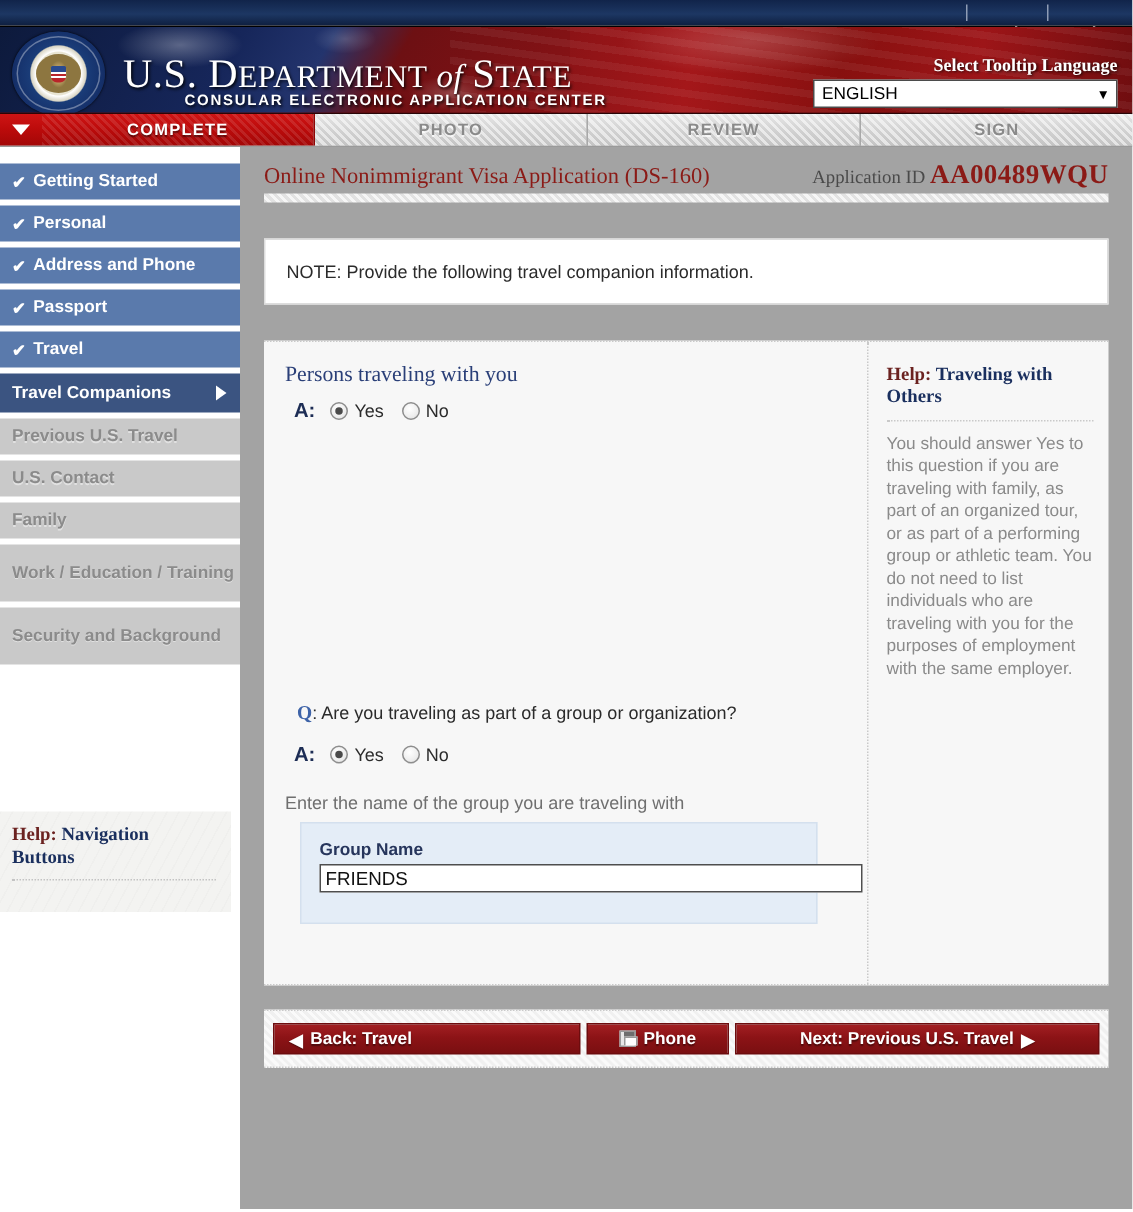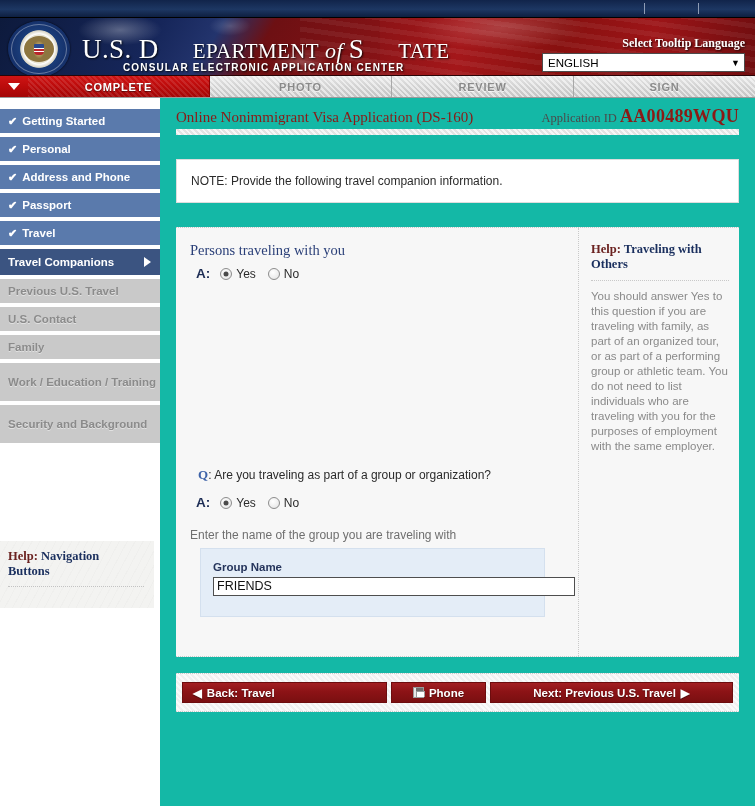--- a/index.html
+++ b/index.html
@@ -97,21 +97,21 @@
   }
   .dept-title {
     position: absolute; left: 82px; top: 16px;
     color: #ffffff;
     font-family: "Liberation Serif", serif;
     font-size: 27px;
     letter-spacing: .4px;
     text-shadow: 1px 1px 2px rgba(0,0,0,.85);
     white-space: nowrap;
   }
-  .dept-title .sc { font-size: 21px; padding-left: 34px; }
+  .dept-title .sc { font-size: 21px; }
   .dept-title .ital { font-style: italic; font-size: 22px; }
   .dept-sub {
     position: absolute; left: 123px; top: 44px;
     color: #ffffff;
     font-size: 10px;
     letter-spacing: 1.15px;
     font-weight: bold;
     text-shadow: 1px 1px 2px rgba(0,0,0,.85);
     white-space: nowrap;
   }
@@ -259,21 +259,21 @@
   .help-box .h-text {
     font-size: 11.5px;
     color: #7d7d7d;
     line-height: 15px;
   }
 
   
   .main {
     flex: 1;
     padding: 0 16px 0 16px;
-    background: #14b8a6;
+    background: #a3a3a3;
     position: relative;
   }
   .crumb-row {
     display: flex;
     justify-content: space-between;
     align-items: baseline;
     padding-top: 8px;
   }
   .crumb-left {
     font-family: "Liberation Serif", serif;

